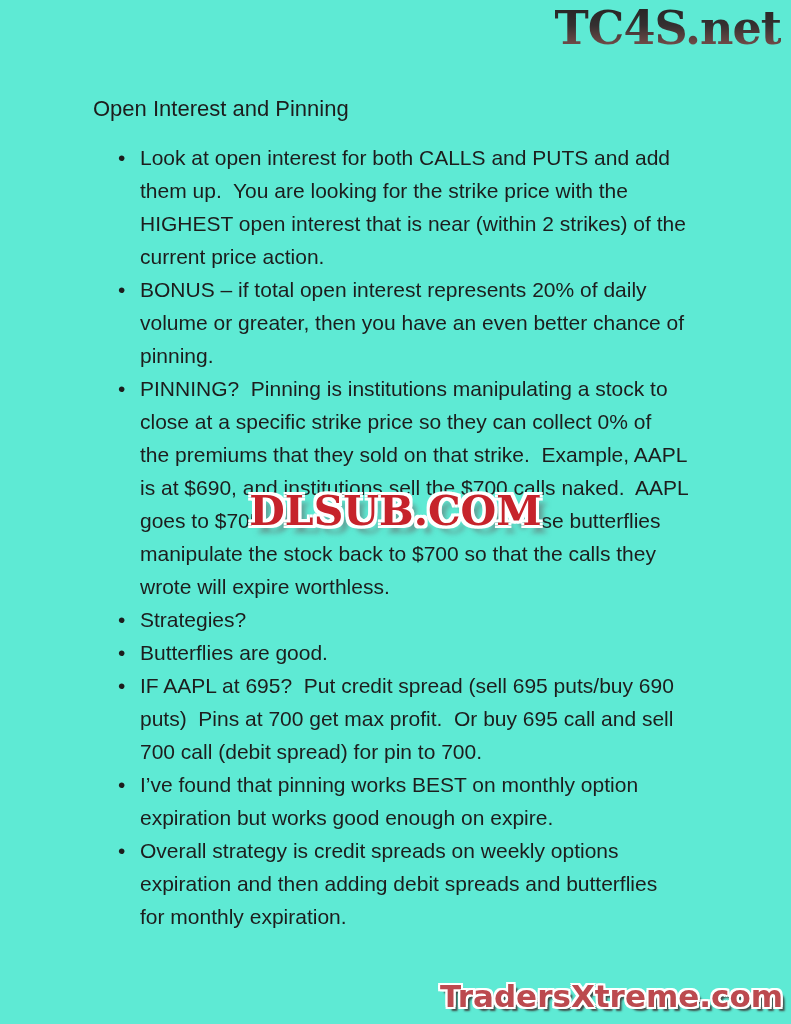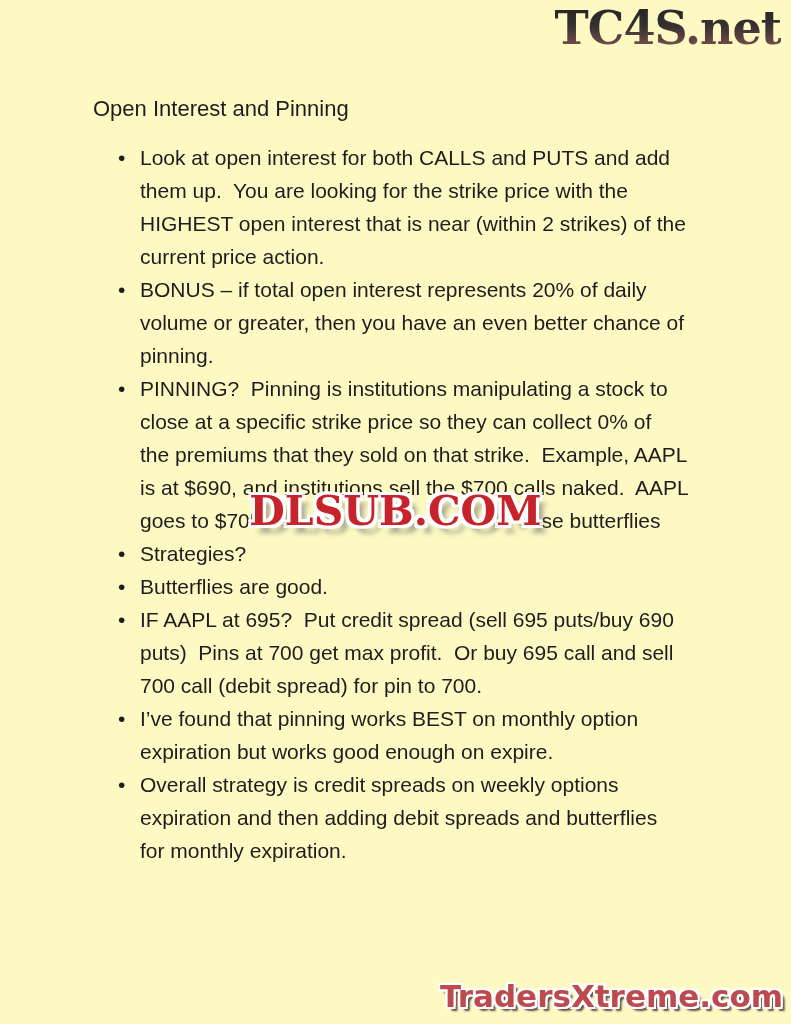--- a/index.html
+++ b/index.html
@@ -1,20 +1,20 @@
 <!DOCTYPE html>
 <html><head>
 <meta charset="utf-8">
 <style>
   html,body { margin:0; padding:0; background:#888; }
   .page {
     position: relative;
     width: 791px;
     height: 1024px;
-    background: #fef9c3;
+    background: #5eead4;
     overflow: hidden;
     font-family: "Liberation Sans", sans-serif;
     color: #1d1d1d;
     margin: 0 auto;
   }
 
   
   .logo-tc4s {
     position: absolute;
     top: 0px;
@@ -125,20 +125,22 @@
       <div>
         <div class="btext">PINNING?  Pinning is institutions manipulating a stock to
 close at a specific strike price so they can collect 0% of
 the premiums that they sold on that strike.  Example, AAPL
 is at $690, and institutions sell the $700 calls naked.  AAPL</div>
         <div class="btext covered-line">
           <span>goes to $705</span>
           <span class="covered-gap"></span>
           <span>se butterflies</span>
         </div>
+        <div class="btext">manipulate the stock back to $700 so that the calls they
+wrote will expire worthless.</div>
       </div>
     </div>
 
     <div class="bullet">
       <span class="marker">•</span>
       <div class="btext">Strategies?</div>
     </div>
 
     <div class="bullet">
       <span class="marker">•</span>

